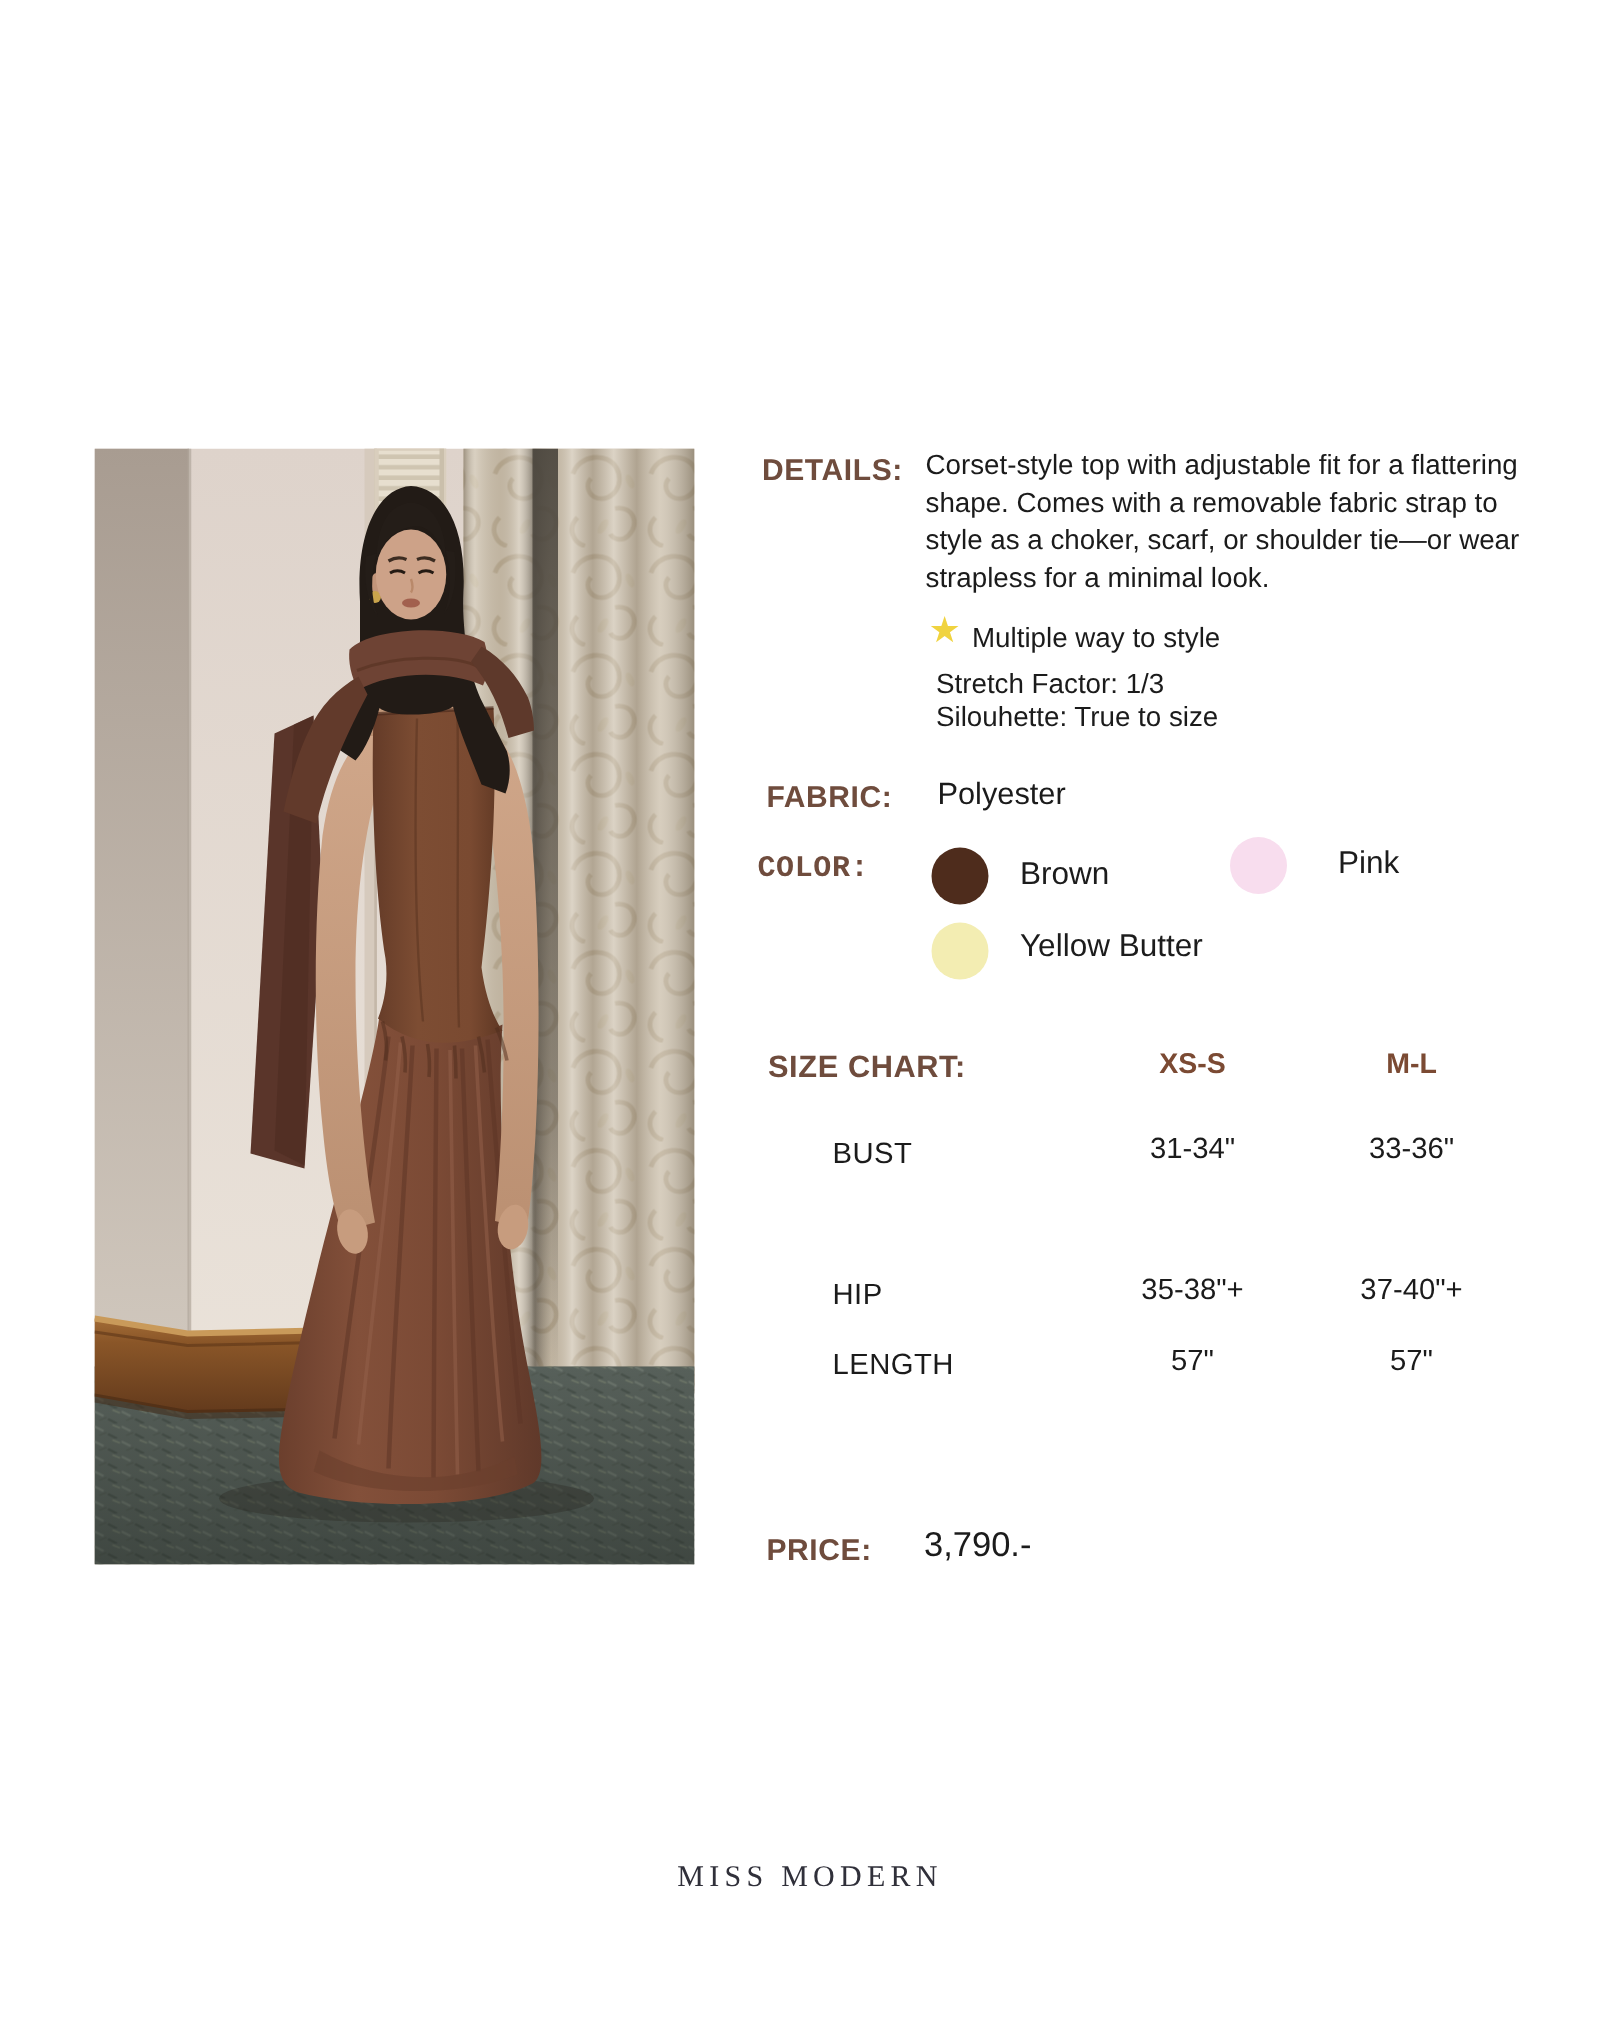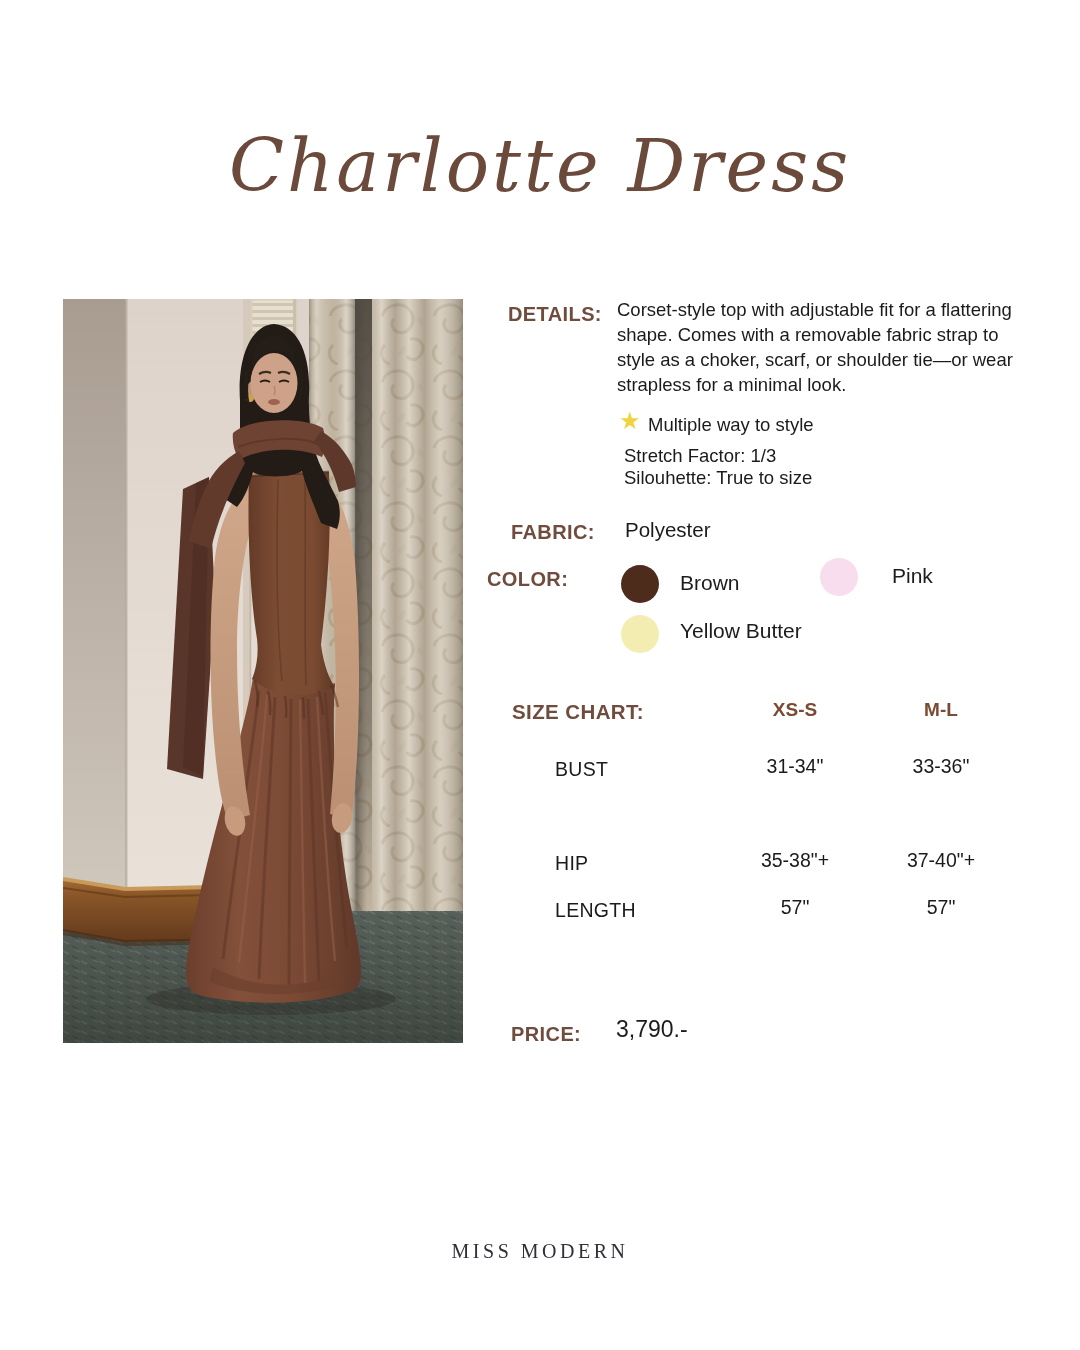--- a/index.html
+++ b/index.html
@@ -37,21 +37,20 @@
   .footer{
     position:absolute;left:0;right:0;top:1240px;text-align:center;
     font-family:"Liberation Serif", serif;font-size:20px;letter-spacing:3.5px;color:#30303a;
   }
 </style>
 </head>
 <body>
 
 <div class="page">
 
-  <h1 class="title">Charlotte Dress</h1>
 
   <div class="photo">
     <svg viewBox="0 0 400 744" preserveAspectRatio="none">
       <defs>
         <linearGradient id="gLeftWall" x1="0" y1="0" x2="0" y2="1">
           <stop offset="0" stop-color="#a89c91"></stop>
             <stop offset="1" stop-color="#d9d1c7"></stop>
         </linearGradient>
         <linearGradient id="gFrontWall" x1="0" y1="0" x2="0" y2="1">
           <stop offset="0" stop-color="#ded3cb"></stop>
@@ -225,21 +224,21 @@
 style as a choker, scarf, or shoulder tie—or wear
 strapless for a minimal look.</div>
   <span class="star-icon">★</span>
   <span class="star-text">Multiple way to style</span>
   <span class="sub-line" style="top:445px;">Stretch Factor: 1/3</span>
   <span class="sub-line" style="top:467px;">Silouhette: True to size</span>
 
   <span class="lbl" style="left:511px;top:521px;text-align:center;">FABRIC:</span>
   <span class="fab-value">Polyester</span>
 
-  <span class="lbl" style="left:487px;top:568px;">COLOR:</span>
+  <span class="lbl" style="left:505px;top:568px;font-family:Liberation Mono, monospace;">COLOR:</span>
   <span class="swatch" style="left: 621px; top: 565px; background: rgb(78, 44, 28);"></span>
   <span class="swatch-label" style="left:680px;top:571px;">Brown</span>
   <span class="swatch" style="left: 820px; top: 558px; background: rgb(248, 221, 238);"></span>
   <span class="swatch-label" style="left:892px;top:564px;">Pink</span>
   <span class="swatch" style="left: 621px; top: 615px; background: rgb(243, 237, 178);"></span>
   <span class="swatch-label" style="left:680px;top:619px;">Yellow Butter</span>
 
   <span class="lbl" style="left:512px;top:700px;font-size:20.5px;">SIZE CHART:</span>
   <span class="sc-head c1">XS-S</span>
   <span class="sc-head c2">M-L</span>

